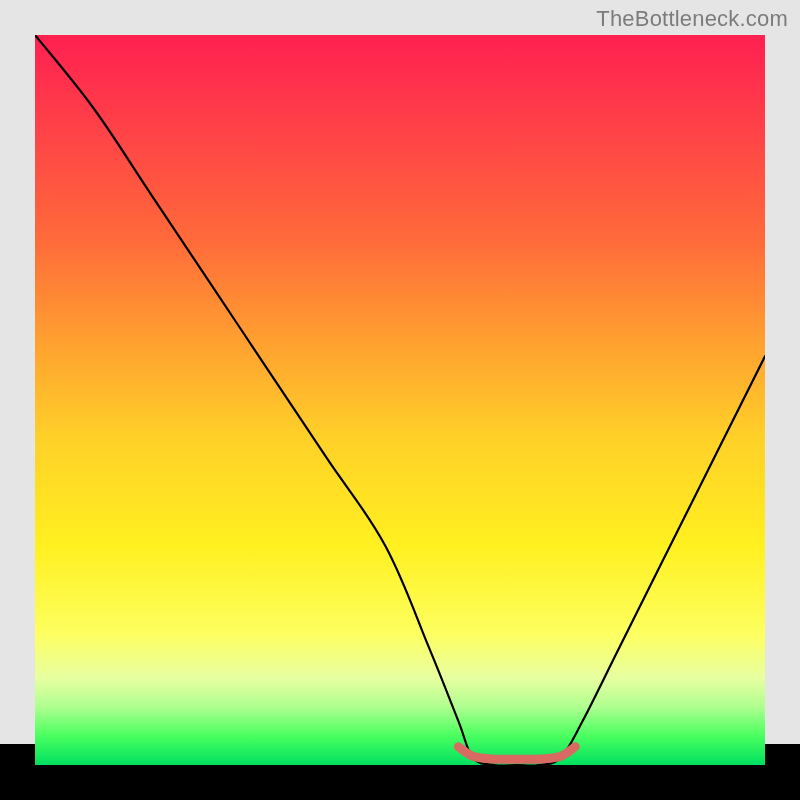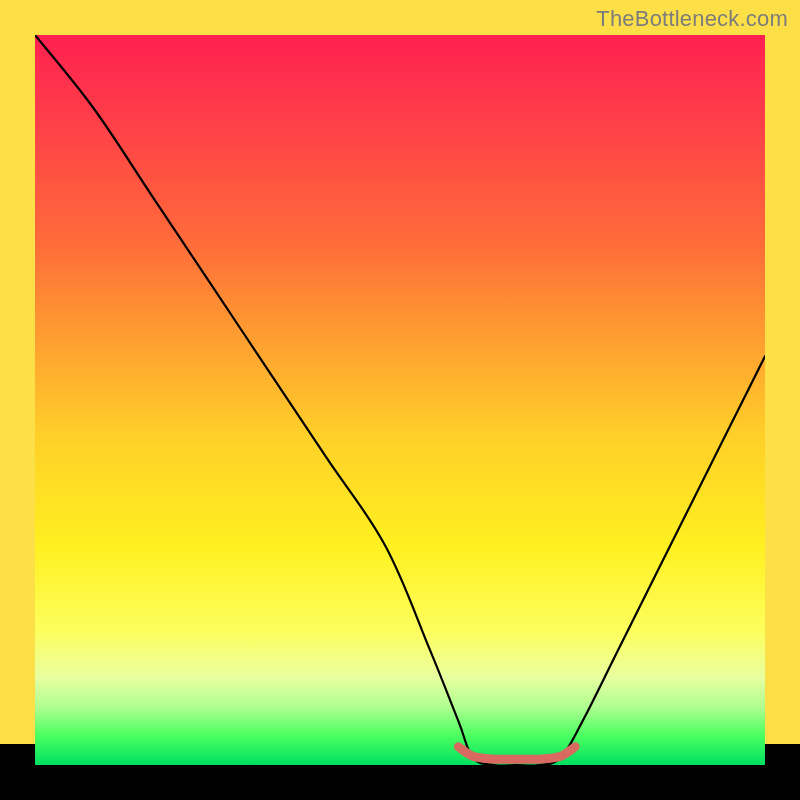--- a/index.html
+++ b/index.html
@@ -10,21 +10,21 @@
     background: #000;
     overflow: hidden;
     font-family: Arial, Helvetica, sans-serif;
   }
   .frame {
     position: absolute;
     left: 0;
     top: 0;
     width: 800px;
     height: 744px;
-    background: #fde047;
+    background: #e5e5e5;
   }
   .plot {
     position: absolute;
     left: 35px;
     top: 35px;
     width: 730px;
     height: 730px;
     
     background: linear-gradient(to bottom,
       #ff2050 0%,

